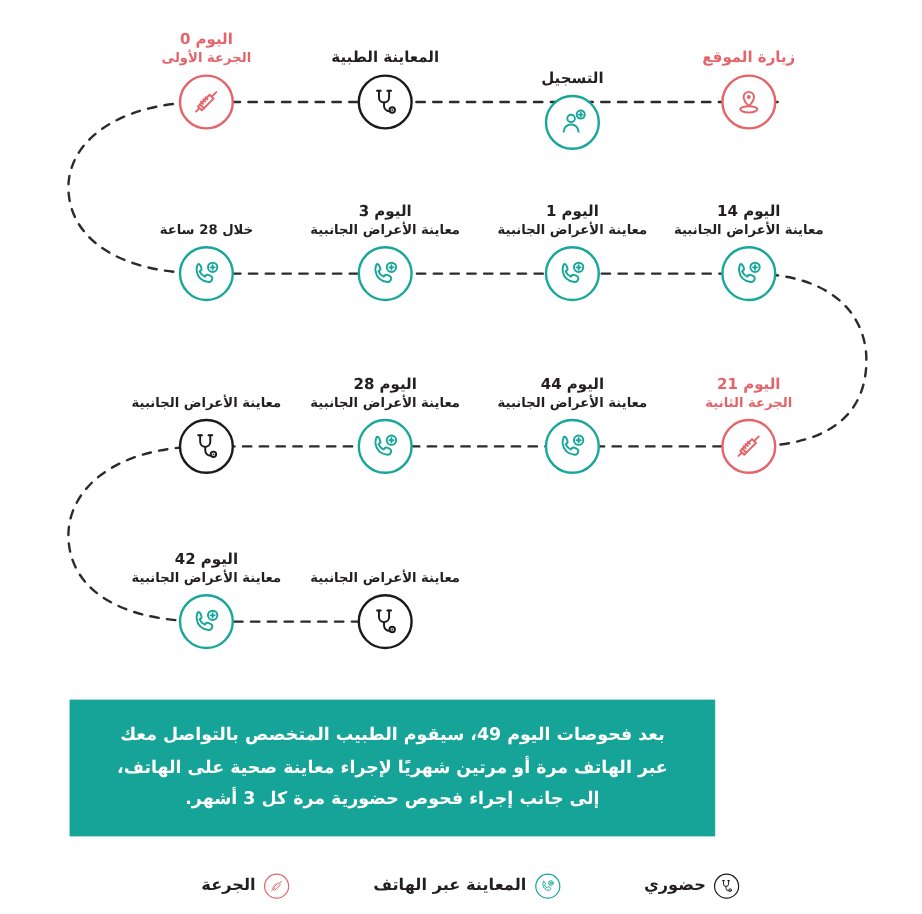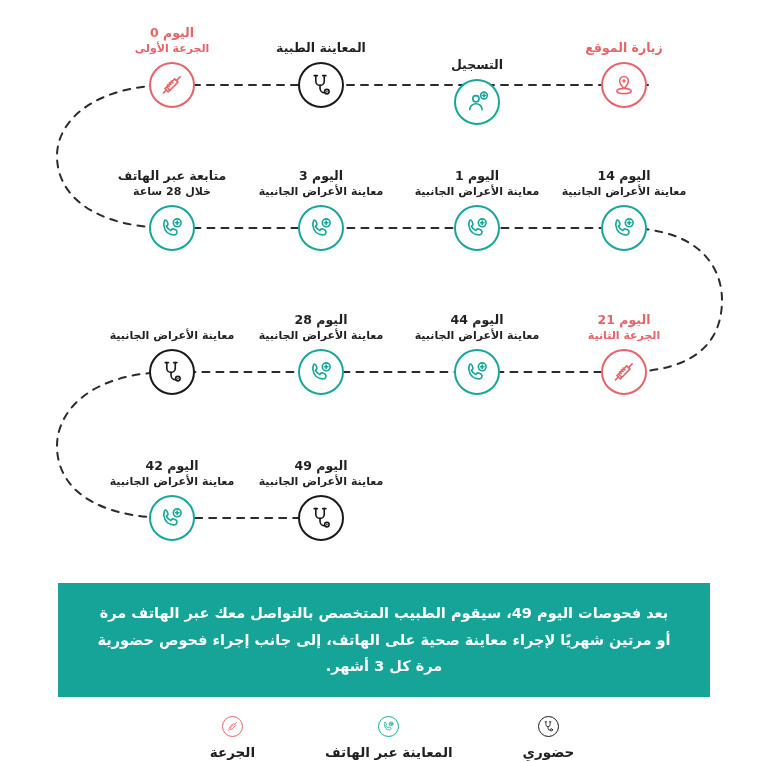--- a/index.html
+++ b/index.html
@@ -71,21 +71,21 @@
     justify-content: center;
   }
   .node.teal .bubble { border-color: #17a79a; }
   .node.red  .bubble { border-color: #e5646a; }
   .bubble svg { display: block; }
 
   
   #banner {
     position: absolute;
     left: 58px; top: 583px;
-    width: 652px; height: 114px;
+    width: 538px; height: 114px;
     background: #16a498;
     z-index: 2;
     display: flex;
     align-items: center;
     justify-content: center;
   }
   #banner-text {
     color: #ffffff;
     font-size: 14.5px;
     font-weight: bold;
@@ -104,21 +104,21 @@
     z-index: 2;
     display: flex;
     flex-direction: row;
     align-items: center;
     justify-content: center;
     gap: 54px;
     direction: rtl;
   }
   .legend-item {
     display: flex;
-    flex-direction: column;
+    flex-direction: row;
     align-items: center;
     gap: 7px;
     direction: rtl;
     margin-left: 16px;
   }
   .legend-dot {
     width: 21px; height: 21px;
     border-radius: 50%;
     background: #ffffff;
     border: 1.4px solid #1a1a1a;
@@ -244,21 +244,20 @@
         <div class="bubble">
           <svg width="26" height="26" viewBox="0 0 24 24">
             <path fill="none" stroke="#17a79a" stroke-width="1.5" stroke-linecap="round" stroke-linejoin="round" d="M5.6 4.6c1 0 1.5.4 1.9 1.4l.7 1.8c.3.8.1 1.4-.6 1.9l-.8.6c.8 1.9 2.2 3.3 4.1 4.1l.6-.8c.5-.7 1.1-.9 1.9-.6l1.8.7c1 .4 1.4.9 1.4 1.9 0 1.6-1.3 2.9-2.9 2.8C8.3 17.9 5.2 14.8 4.5 9.7c-.2-2.4.8-5.1 1.1-5.1z"></path>
             <circle fill="none" stroke="#17a79a" stroke-width="1.5" stroke-linecap="round" stroke-linejoin="round" cx="16.8" cy="7.2" r="3.6"></circle>
             <path fill="none" stroke="#17a79a" stroke-width="1.5" stroke-linecap="round" stroke-linejoin="round" d="M16.8 5.6v3.2M15.2 7.2h3.2"></path>
           </svg>
         </div>
       </div>
       <div class="node teal" style="right: 596px; top: 205px;">
         <div class="node-labels">
-          <div class="node-title">متابعة عبر الهاتف</div>
           <div class="node-sub">خلال 28 ساعة</div>
         </div>
         <div class="bubble">
           <svg width="26" height="26" viewBox="0 0 24 24">
             <path fill="none" stroke="#17a79a" stroke-width="1.5" stroke-linecap="round" stroke-linejoin="round" d="M5.6 4.6c1 0 1.5.4 1.9 1.4l.7 1.8c.3.8.1 1.4-.6 1.9l-.8.6c.8 1.9 2.2 3.3 4.1 4.1l.6-.8c.5-.7 1.1-.9 1.9-.6l1.8.7c1 .4 1.4.9 1.4 1.9 0 1.6-1.3 2.9-2.9 2.8C8.3 17.9 5.2 14.8 4.5 9.7c-.2-2.4.8-5.1 1.1-5.1z"></path>
             <circle fill="none" stroke="#17a79a" stroke-width="1.5" stroke-linecap="round" stroke-linejoin="round" cx="16.8" cy="7.2" r="3.6"></circle>
             <path fill="none" stroke="#17a79a" stroke-width="1.5" stroke-linecap="round" stroke-linejoin="round" d="M16.8 5.6v3.2M15.2 7.2h3.2"></path>
           </svg>
         </div>
       </div>
@@ -312,21 +311,20 @@
             <path fill="none" stroke="#1a1a1a" stroke-width="1.5" stroke-linecap="round" stroke-linejoin="round" d="M7.2 3.4v5.1a3.9 3.9 0 0 0 7.8 0V3.4"></path>
             <path fill="none" stroke="#1a1a1a" stroke-width="1.5" stroke-linecap="round" stroke-linejoin="round" d="M5.7 3.4h2.9M13.6 3.4h2.9"></path>
             <path fill="none" stroke="#1a1a1a" stroke-width="1.5" stroke-linecap="round" stroke-linejoin="round" d="M11.1 12.4v2.6a4.1 4.1 0 0 0 4.1 4.1h.5"></path>
             <circle fill="none" stroke="#1a1a1a" stroke-width="1.5" stroke-linecap="round" stroke-linejoin="round" cx="17.4" cy="18.1" r="2.1"></circle>
             <circle cx="17.4" cy="18.1" r="0.7" fill="#1a1a1a" stroke="none"></circle>
           </svg>
         </div>
       </div>
       <div class="node black" style="right: 447px; top: 495px;">
         <div class="node-labels">
-          <div class="node-title">اليوم 49</div>
           <div class="node-sub">معاينة الأعراض الجانبية</div>
         </div>
         <div class="bubble">
           <svg width="26" height="26" viewBox="0 0 24 24">
             <path fill="none" stroke="#1a1a1a" stroke-width="1.5" stroke-linecap="round" stroke-linejoin="round" d="M7.2 3.4v5.1a3.9 3.9 0 0 0 7.8 0V3.4"></path>
             <path fill="none" stroke="#1a1a1a" stroke-width="1.5" stroke-linecap="round" stroke-linejoin="round" d="M5.7 3.4h2.9M13.6 3.4h2.9"></path>
             <path fill="none" stroke="#1a1a1a" stroke-width="1.5" stroke-linecap="round" stroke-linejoin="round" d="M11.1 12.4v2.6a4.1 4.1 0 0 0 4.1 4.1h.5"></path>
             <circle fill="none" stroke="#1a1a1a" stroke-width="1.5" stroke-linecap="round" stroke-linejoin="round" cx="17.4" cy="18.1" r="2.1"></circle>
             <circle cx="17.4" cy="18.1" r="0.7" fill="#1a1a1a" stroke="none"></circle>
           </svg>

